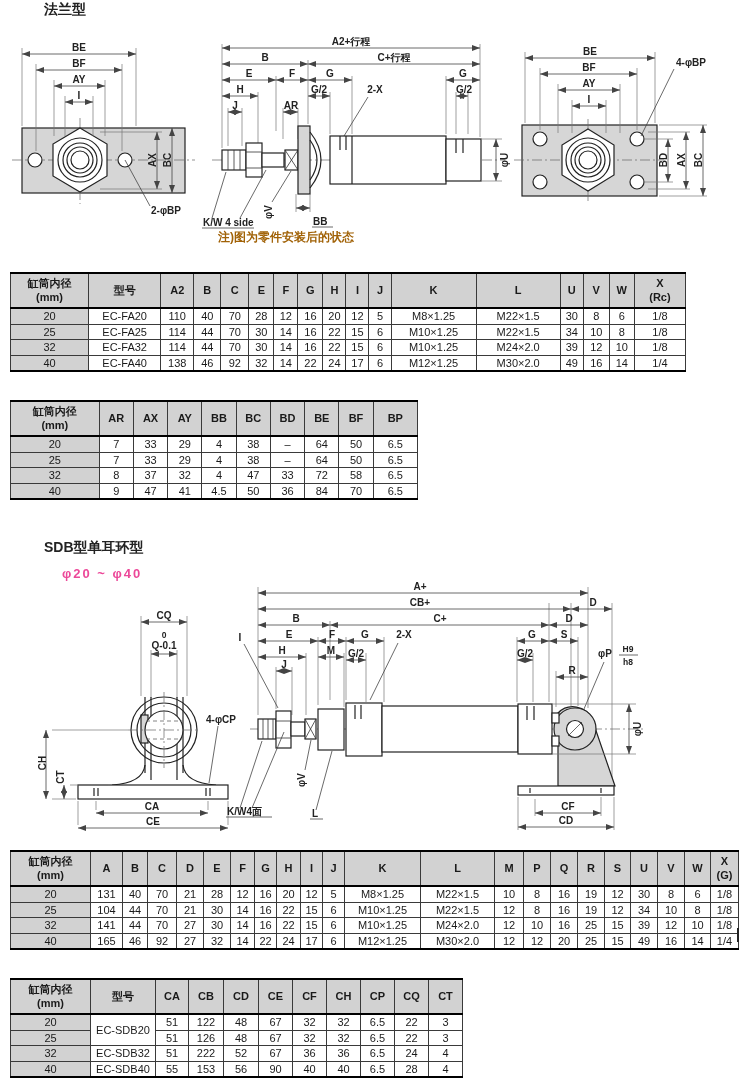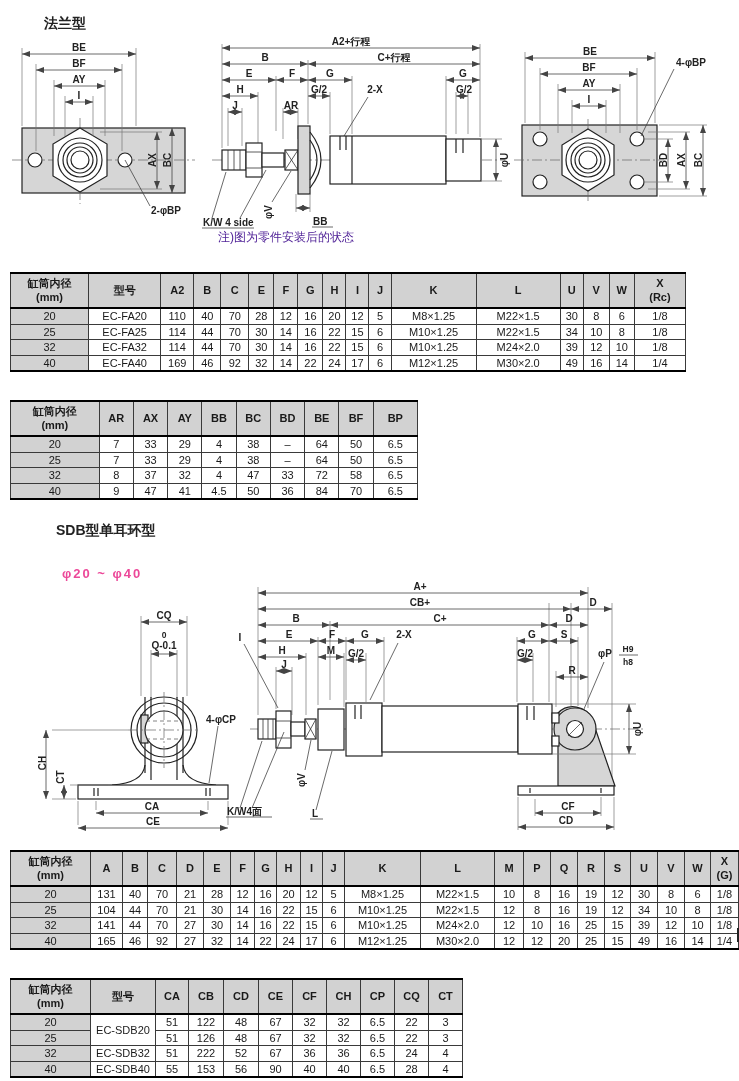--- a/index.html
+++ b/index.html
@@ -1,21 +1,21 @@
 <!DOCTYPE html>
 <html><head>
 <meta charset="utf-8">
 <style>
   html,body{margin:0;padding:0;}
   body{width:739px;height:1081px;position:relative;background:#fff;
        font-family:"Liberation Sans",sans-serif;color:#1a1a1a;overflow:hidden;}
   .abs{position:absolute;}
   .sec-title{font-size:14px;font-weight:bold;color:#222;}
   .range{font-size:13px;font-weight:bold;letter-spacing:2px;color:#ec4899;}
-  .note{font-size:12px;font-weight:normal;color:#4c1d95;}
+  .note{font-size:12px;font-weight:bold;color:#a16207;}
   table{border-collapse:collapse;table-layout:fixed;position:absolute;background:#fff;
         border-top:2.5px solid #000;border-bottom:2.5px solid #000;
         border-left:1px solid #333;border-right:1px solid #333;}
   th,td{border:1px solid #3a3a3a;font-size:11px;text-align:center;vertical-align:middle;
         padding:0 1px;overflow:hidden;}
   th{background:#d2d2d2;font-weight:bold;white-space:pre-line;height:33px;line-height:1.25;}
   td{height:14.5px;}
   tbody td:first-child{background:#d2d2d2;}
   thead th{border-bottom:2px solid #000;}
   svg{position:absolute;left:0;}
@@ -29,21 +29,21 @@
   .dash{stroke:#666;stroke-width:0.8;stroke-dasharray:4 3;}
   .ldr{stroke:#444;stroke-width:0.8;fill:none;}
   .lbl{font-family:"Liberation Sans",sans-serif;font-size:10px;font-weight:bold;fill:#222;}
   .lbl.sm{font-size:8.5px;}
   .mid{text-anchor:middle;}
   .page-mark{position:absolute;right:0;top:928px;width:2px;height:14px;background:#222;}
 </style>
 </head>
 <body>
 
-<div class="abs sec-title" style="left:44px;top:15px;">法兰型</div>
+<div class="abs sec-title" style="left:44px;top:1px;">法兰型</div>
 
 <svg class="abs" style="top:36px;" width="739" height="212" viewBox="0 0 739 212">
   <defs>
     <marker id="arE" markerUnits="userSpaceOnUse" markerWidth="9" markerHeight="8" refX="8" refY="3" orient="auto">
         <path d="M0,0L8,3L0,6Z" fill="#444"></path>
       </marker>
     <marker id="arS" markerUnits="userSpaceOnUse" markerWidth="9" markerHeight="8" refX="0" refY="3" orient="auto">
         <path d="M8,0L0,3L8,6Z" fill="#444"></path>
       </marker>
   </defs>
@@ -312,21 +312,21 @@
         <td>M10×1.25</td>
         <td>M24×2.0</td>
         <td>39</td>
         <td>12</td>
         <td>10</td>
         <td>1/8</td>
       </tr>
       <tr>
         <td>40</td>
         <td>EC-FA40</td>
-        <td>169</td>
+        <td>138</td>
         <td>46</td>
         <td>92</td>
         <td>32</td>
         <td>14</td>
         <td>22</td>
         <td>24</td>
         <td>17</td>
         <td>6</td>
         <td>M12×1.25</td>
         <td>M30×2.0</td>
@@ -411,21 +411,21 @@
         <td>4.5</td>
         <td>50</td>
         <td>36</td>
         <td>84</td>
         <td>70</td>
         <td>6.5</td>
       </tr>
     </tbody>
   </table>
 
-<div class="abs sec-title" style="left:44px;top:522px;margin-left:12px;">SDB型单耳环型</div>
+<div class="abs sec-title" style="left:44px;top:539px;">SDB型单耳环型</div>
 <div class="abs range" style="left:62px;top:566px;">φ20 ~ φ40</div>
 
 <svg class="abs" style="top:580px;" width="739" height="262" viewBox="0 0 739 262">
 
   <g>
     <line class="ext" x1="141" y1="36" x2="141" y2="116"></line>
       <line class="ext" x1="187" y1="36" x2="187" y2="116"></line>
     <line class="dim" x1="141" y1="42" x2="187" y2="42"></line>
     <text class="lbl mid" x="164" y="39">CQ</text>
     <text class="lbl sm mid" x="164" y="58">0</text>

